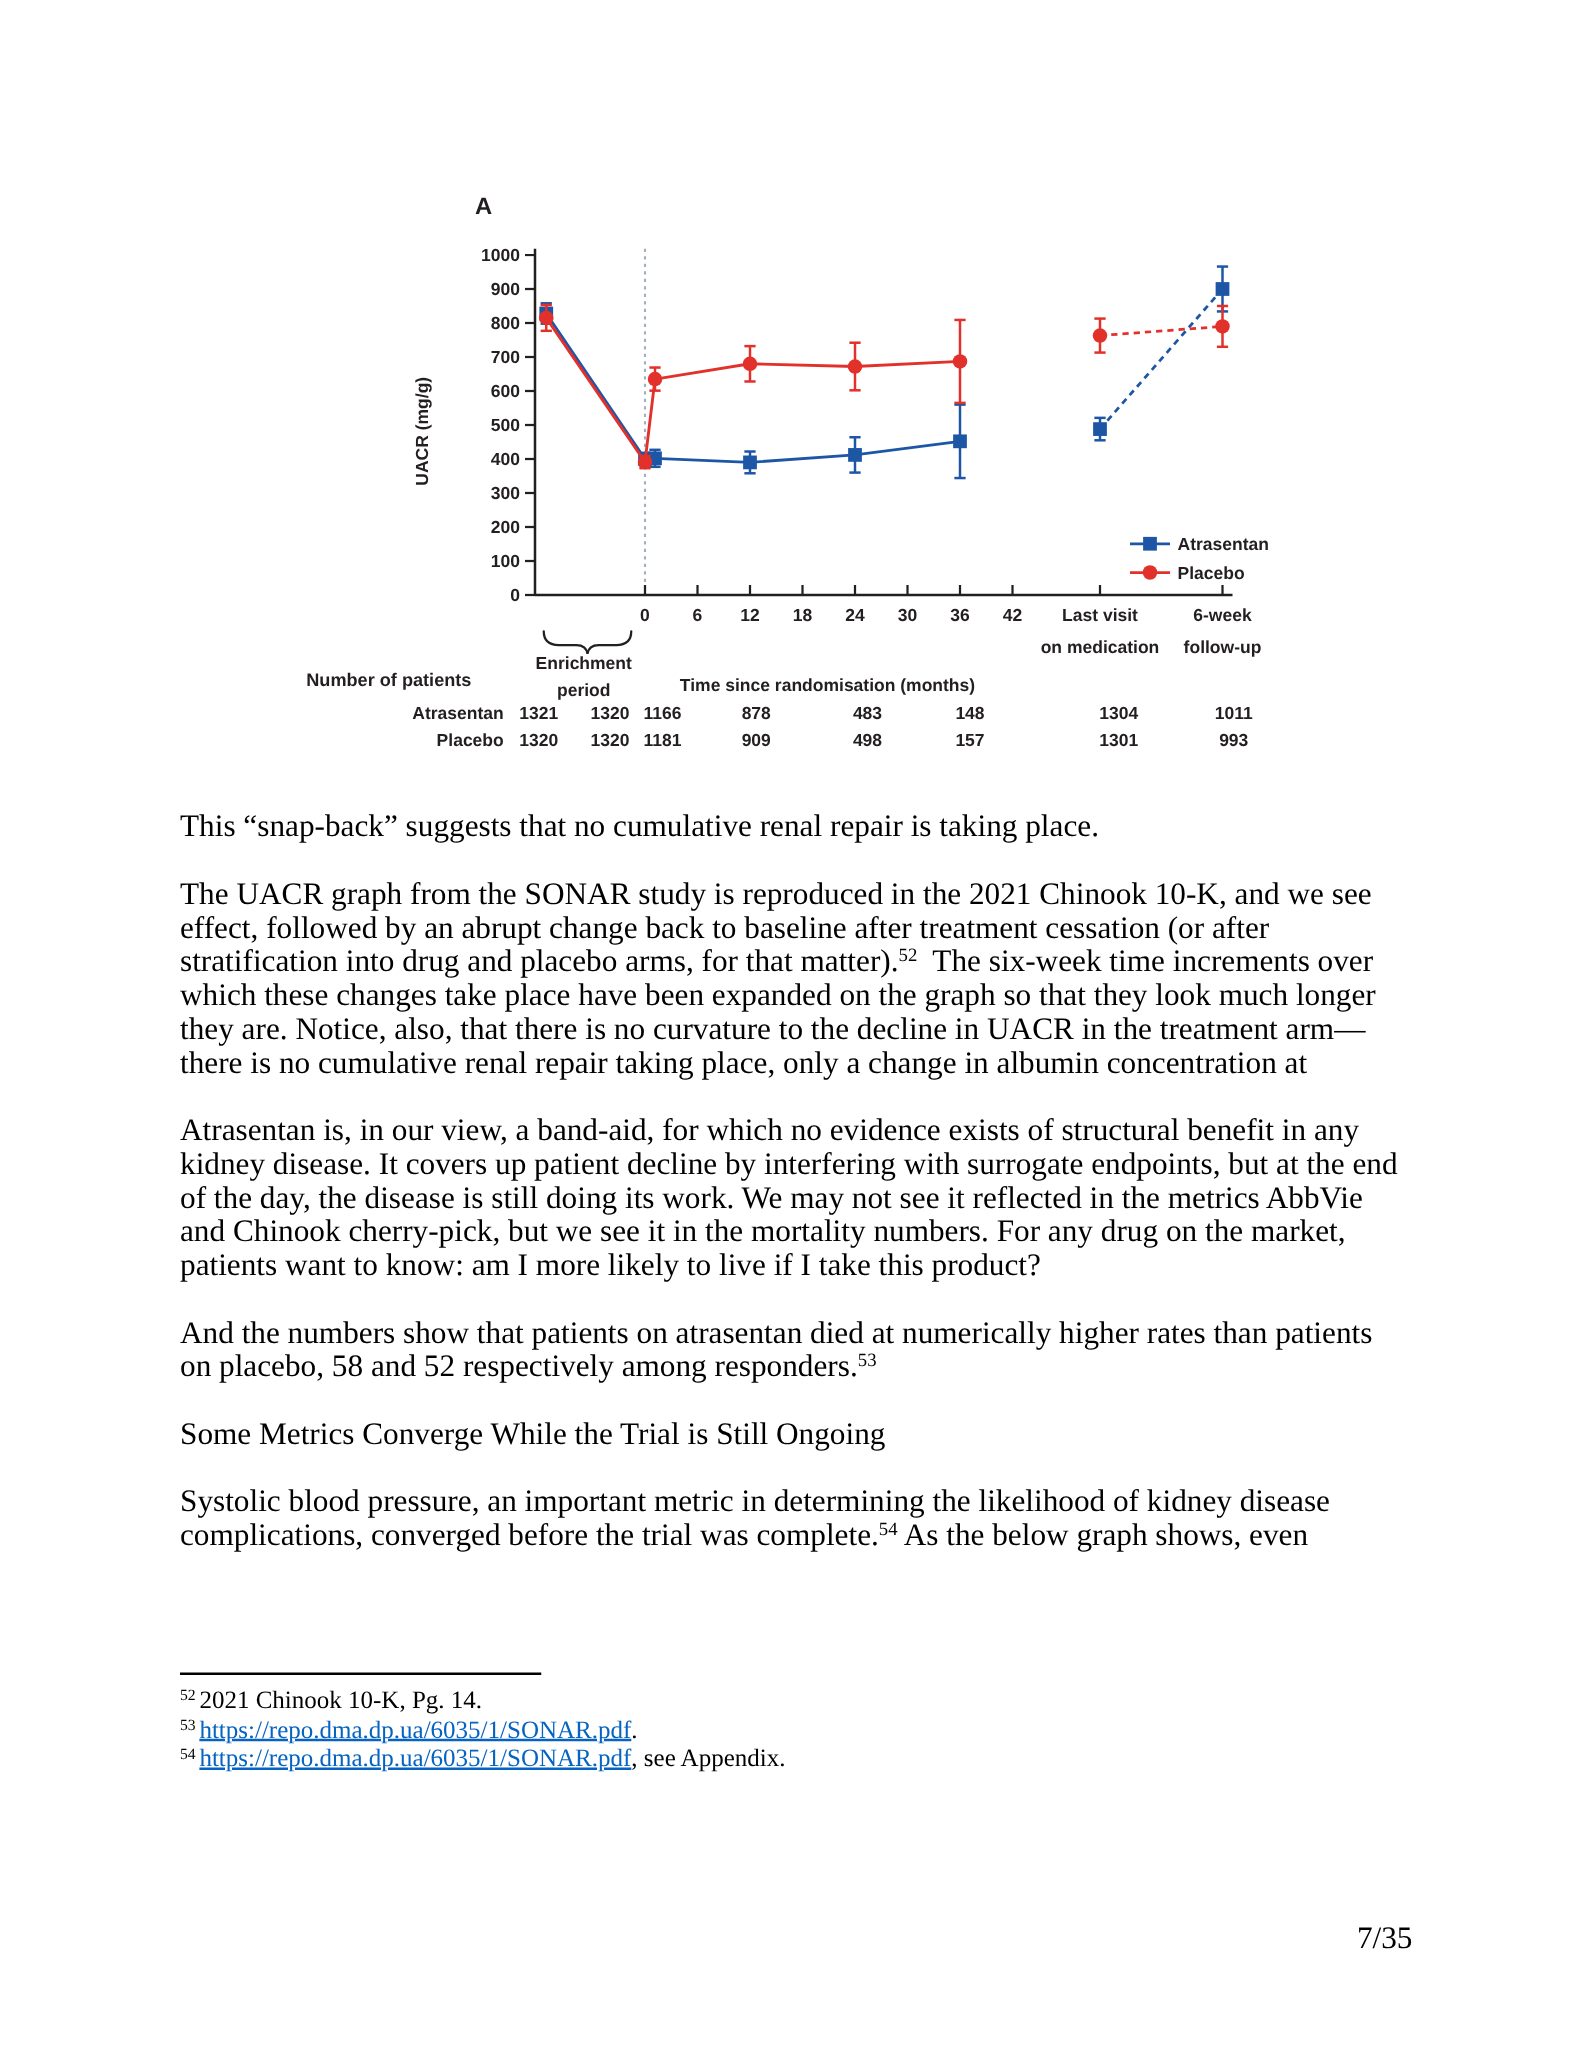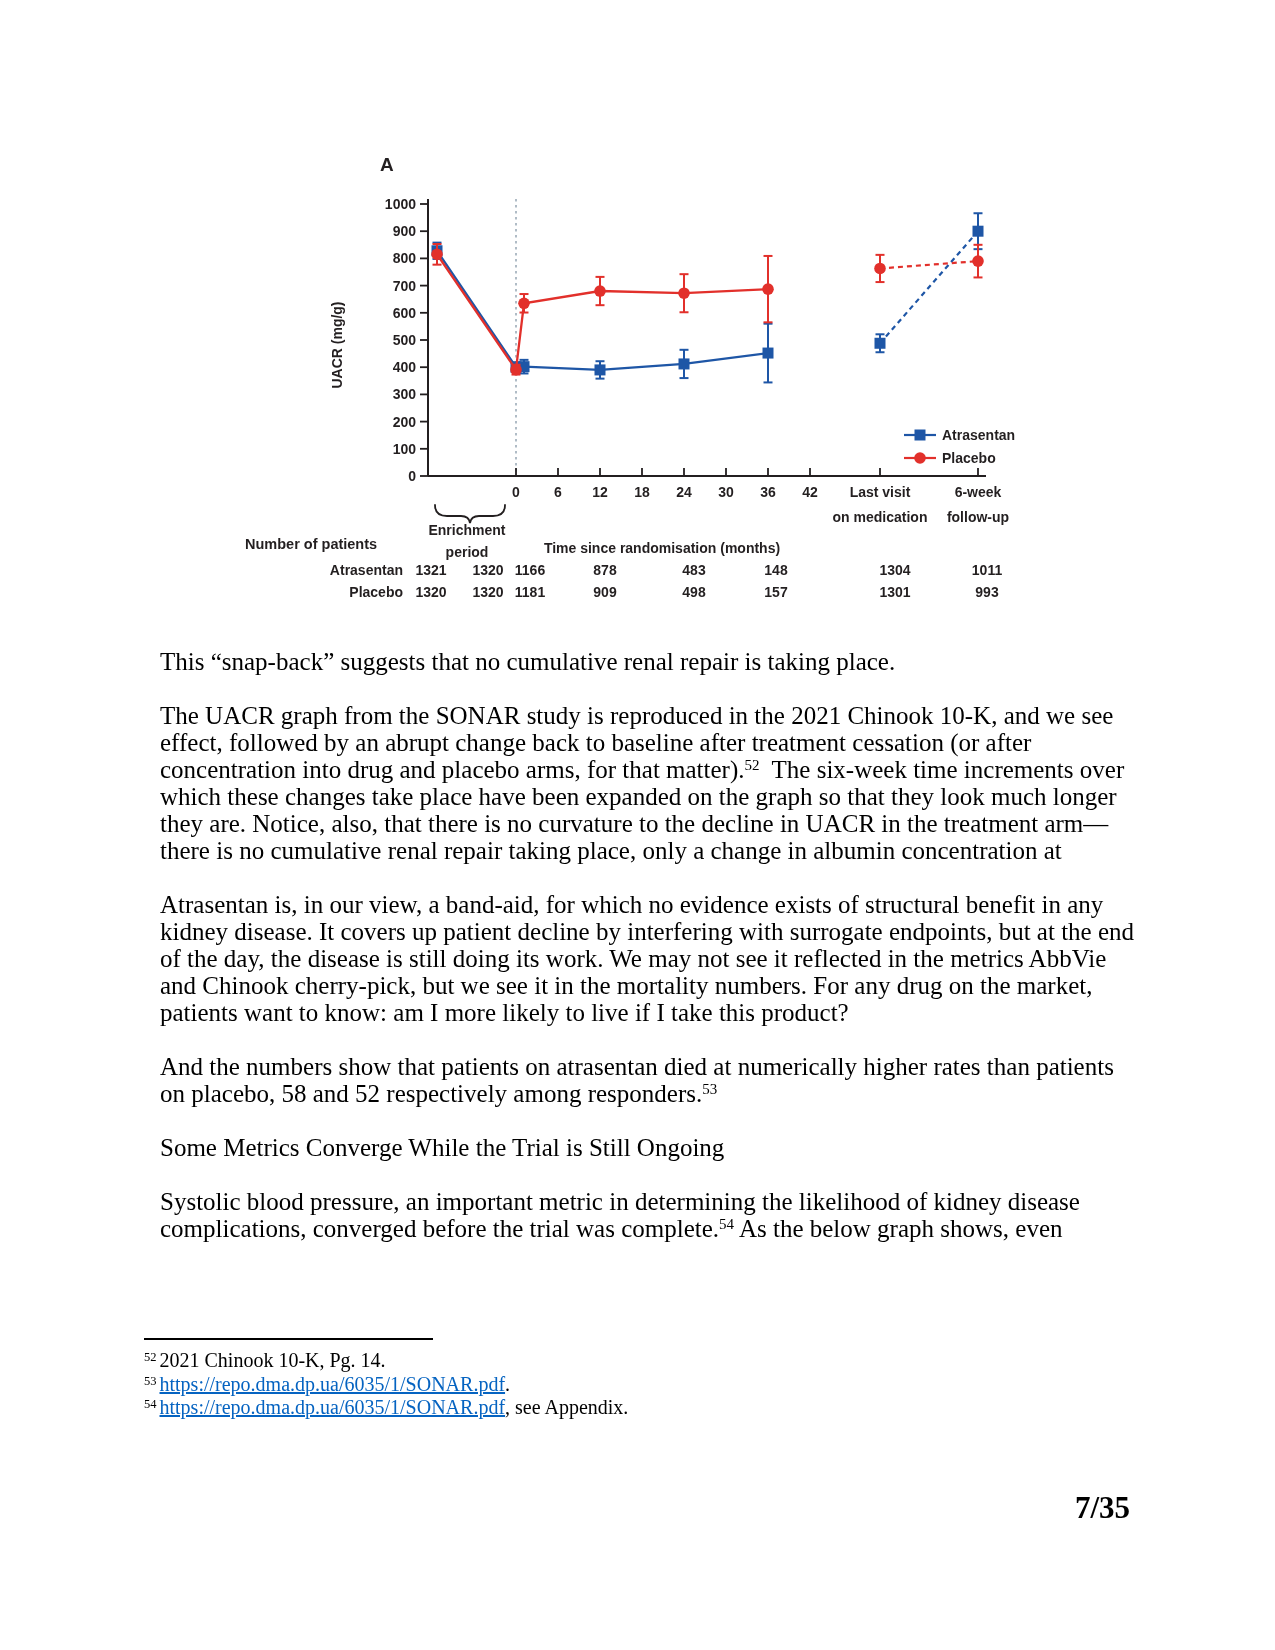--- a/index.html
+++ b/index.html
@@ -1,30 +1,30 @@
 <!DOCTYPE html>
 <html><head>
 <meta charset="utf-8">
 <style>
   html,body{margin:0;padding:0;background:#ffffff;}
   .page{position:relative;width:1275px;height:1650px;background:#fff;overflow:hidden;
         font-family:"Liberation Serif",serif;color:#000;}
   .fig{position:absolute;left:230px;top:145px;}
   svg text{font-family:"Liberation Sans",sans-serif;font-weight:600;fill:#231f20;}
   .bodytext{position:absolute;left:144px;top:648px;}
-  .para{margin:0 0 27px 16px;}
+  .para{margin:0 0 27px 0;}
   .tline{font-size:25px;line-height:27px;white-space:nowrap;}
   .heading .tline{}
   .sup{font-size:15px;position:relative;top:-8px;line-height:0;}
   .footnotes{position:absolute;left:144px;top:1338px;font-size:20px;line-height:23.5px;}
   .fnrule{width:289px;border-top:2px solid #000;margin:0 0 9px 0;}
   .fnline{white-space:nowrap;}
   .fnsup{font-size:12.5px;position:relative;top:-6px;margin-right:3px;line-height:0;}
   .lnk{color:#0563c1;text-decoration:underline;cursor:pointer;}
-  .pagenum{position:absolute;right:145px;top:1494px;font-size:31px;line-height:27px;font-weight:bold;}
+  .pagenum{position:absolute;right:145px;top:1537px;font-size:25px;line-height:27px;}
 </style>
 </head>
 <body>
 
 <div class="page">
   <div class="fig">
     <svg id="figsvg" width="800" height="485" viewBox="0 0 800 485">
         <text x="150" y="26" font-size="19" font-weight="bold">A</text>
         <text x="112" y="200" font-size="14" text-anchor="middle" transform="rotate(-90 112 200)">UACR (mg/g)</text>
         <line x1="286" y1="54" x2="286" y2="331" stroke="#a3b1bd" stroke-width="1.7" stroke-dasharray="2.5,3.5"></line>
@@ -216,21 +216,21 @@
       </svg>
   </div>
 
   <div class="bodytext" id="bodytext">
       <div class="para ">
         <div class="tline"><span class="run">This “snap-back” suggests that no cumulative renal repair is taking place.</span></div>
       </div>
       <div class="para ">
         <div class="tline"><span class="run">The UACR graph from the SONAR study is reproduced in the 2021 Chinook 10-K, and we see</span></div>
         <div class="tline"><span class="run">effect, followed by an abrupt change back to baseline after treatment cessation (or after</span></div>
-        <div class="tline"><span class="run">concentration into drug and placebo arms, for that matter).</span><span class="sup">52</span><span class="run">&nbsp; The six-week time increments over</span></div>
+        <div class="tline"><span class="run">stratification into drug and placebo arms, for that matter).</span><span class="sup">52</span><span class="run">&nbsp; The six-week time increments over</span></div>
         <div class="tline"><span class="run">which these changes take place have been expanded on the graph so that they look much longer</span></div>
         <div class="tline"><span class="run">they are. Notice, also, that there is no curvature to the decline in UACR in the treatment arm—</span></div>
         <div class="tline"><span class="run">there is no cumulative renal repair taking place, only a change in albumin concentration at</span></div>
       </div>
       <div class="para ">
         <div class="tline"><span class="run">Atrasentan is, in our view, a band-aid, for which no evidence exists of structural benefit in any</span></div>
         <div class="tline"><span class="run">kidney disease. It covers up patient decline by interfering with surrogate endpoints, but at the end</span></div>
         <div class="tline"><span class="run">of the day, the disease is still doing its work. We may not see it reflected in the metrics AbbVie</span></div>
         <div class="tline"><span class="run">and Chinook cherry-pick, but we see it in the mortality numbers. For any drug on the market,</span></div>
         <div class="tline"><span class="run">patients want to know: am I more likely to live if I take this product?</span></div>

